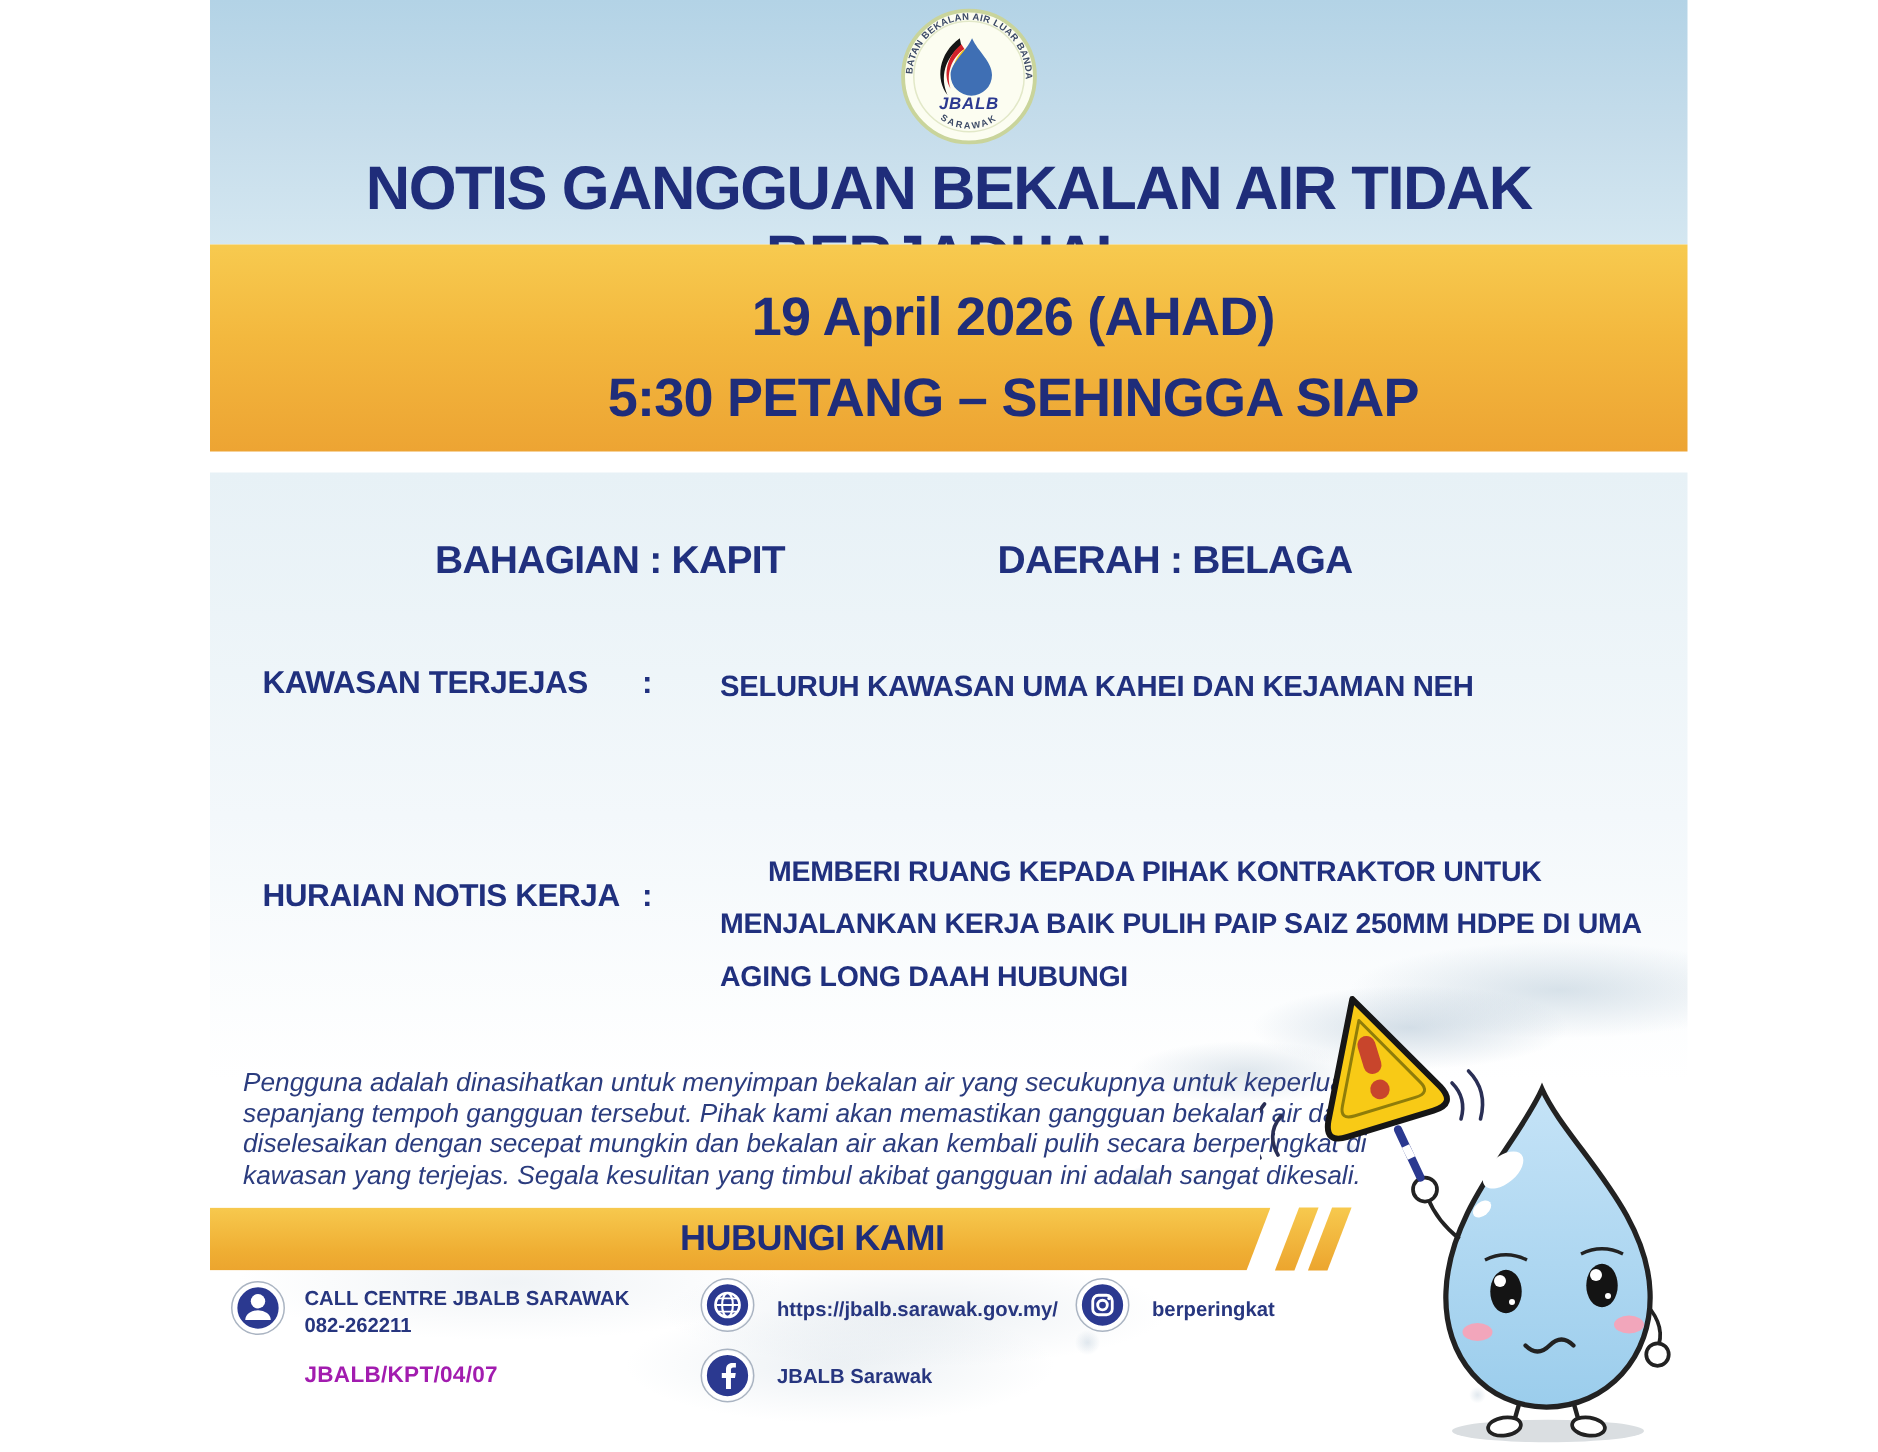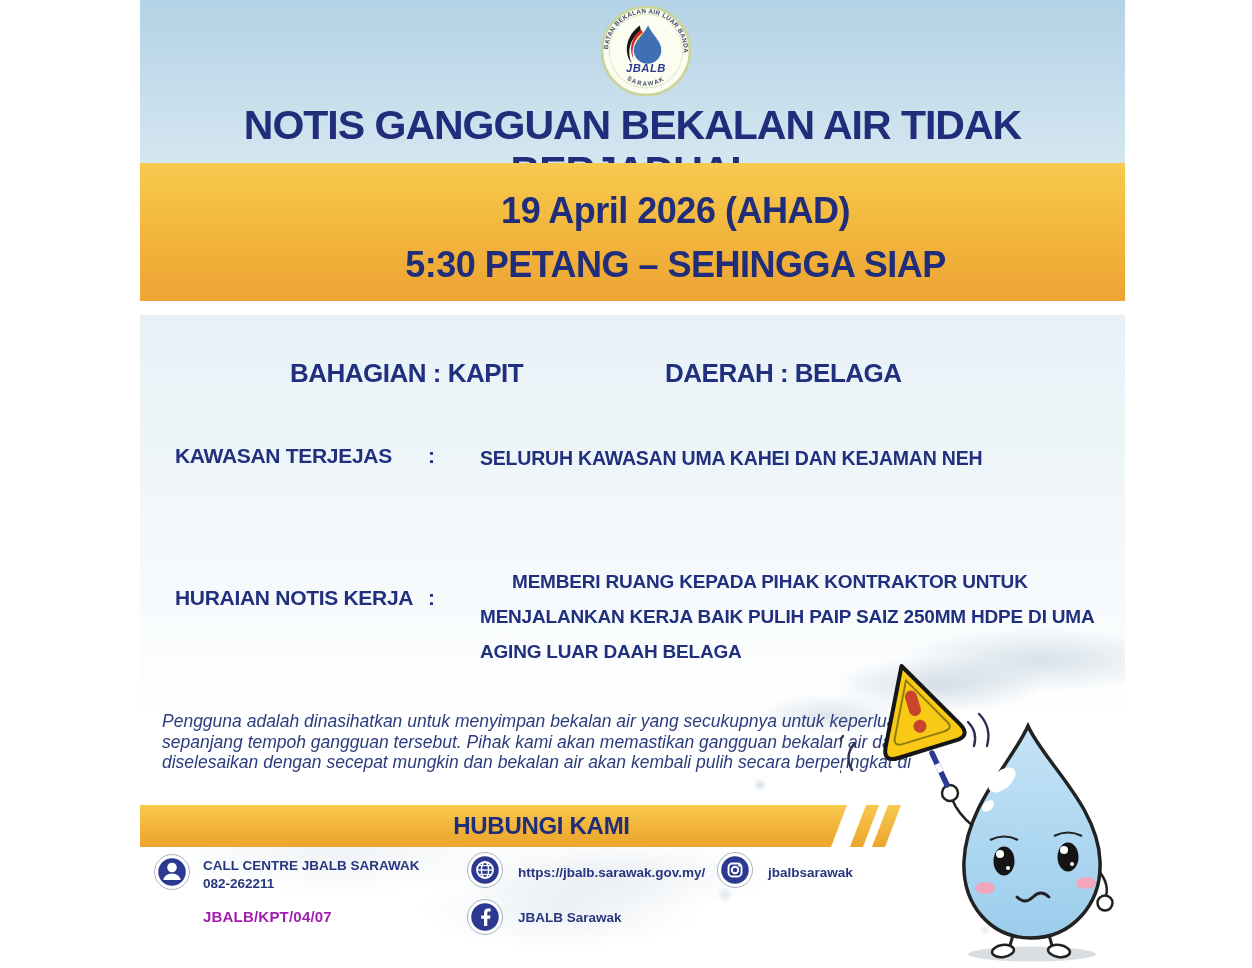--- a/index.html
+++ b/index.html
@@ -118,26 +118,27 @@
     <div class="loc loc-d navy">DAERAH : BELAGA</div>
 
     <div class="lbl k-label navy">KAWASAN TERJEJAS</div>
     <div class="lbl k-colon navy">:</div>
     <div class="val k-value navy">SELURUH KAWASAN UMA KAHEI DAN KEJAMAN NEH</div>
 
     <div class="lbl h-label navy">HURAIAN NOTIS KERJA</div>
     <div class="lbl h-colon navy">:</div>
     <div class="val h-l1 navy">MEMBERI RUANG KEPADA PIHAK KONTRAKTOR UNTUK</div>
     <div class="val h-l2 navy">MENJALANKAN KERJA BAIK PULIH PAIP SAIZ 250MM HDPE DI UMA</div>
-    <div class="val h-l3 navy">AGING LUAR DAAH BELAGA</div>
+    <div class="val h-l3 navy">AGING LONG DAAH HUBUNGI</div>
 
     <div class="advisory">
       <div>Pengguna adalah dinasihatkan untuk menyimpan bekalan air yang secukupnya untuk keperluan</div>
       <div>sepanjang tempoh gangguan tersebut. Pihak kami akan memastikan gangguan bekalan air dapat</div>
       <div>diselesaikan dengan secepat mungkin dan bekalan air akan kembali pulih secara berperingkat di</div>
+      <div>kawasan yang terjejas. Segala kesulitan yang timbul akibat gangguan ini adalah sangat dikesali.</div>
     </div>
 
     <div class="contact-banner">
       <span>HUBUNGI KAMI</span>
     </div>
     <div class="slash slash1"></div>
     <div class="slash slash2"></div>
 
     <svg class="cicon" style="left:13px;top:853px;" viewBox="0 0 38 38">
       <circle cx="19" cy="19" r="17.5" fill="none" stroke="#aab4c2" stroke-width="1"></circle>
@@ -162,21 +163,21 @@
     </svg>
     <div class="ctext" style="left:378px;top:864px;">https://jbalb.sarawak.gov.my/</div>
 
     <svg class="cicon" style="left:576px;top:851px;" viewBox="0 0 38 38">
       <circle cx="19" cy="19" r="17.5" fill="none" stroke="#aab4c2" stroke-width="1"></circle>
       <circle cx="19" cy="19" r="15" fill="#2b3990" stroke="#ffffff" stroke-width="2.5"></circle>
       <rect x="12.5" y="12.5" width="13" height="13" rx="3.8" fill="none" stroke="#fff" stroke-width="1.9"></rect>
       <circle cx="19" cy="19" r="3.2" fill="none" stroke="#fff" stroke-width="1.9"></circle>
       <circle cx="23.4" cy="14.6" r="1.2" fill="#fff"></circle>
     </svg>
-    <div class="ctext" style="left:628px;top:864px;">jbalbsarawak</div>
+    <div class="ctext" style="left:628px;top:864px;">berperingkat</div>
 
     <svg class="cicon" style="left:326px;top:898px;" viewBox="0 0 38 38">
       <circle cx="19" cy="19" r="17.5" fill="none" stroke="#aab4c2" stroke-width="1"></circle>
       <circle cx="19" cy="19" r="15" fill="#2b3990" stroke="#ffffff" stroke-width="2.5"></circle>
       <path d="M21.3,28 v-7.3 h2.7 l0.5,-3.3 h-3.2 v-2.1 c0,-1 0.4,-1.7 1.7,-1.7 h1.6 v-2.9 c-0.3,0 -1.3,-0.1 -2.4,-0.1 c-2.5,0 -4.2,1.5 -4.2,4.3 v2.5 h-2.8 v3.3 h2.8 V28 Z" fill="#fff"></path>
     </svg>
     <div class="ctext" style="left:378px;top:909px;">JBALB Sarawak</div>
 
     <svg class="mascot" viewBox="0 0 285 315">
       <defs>

